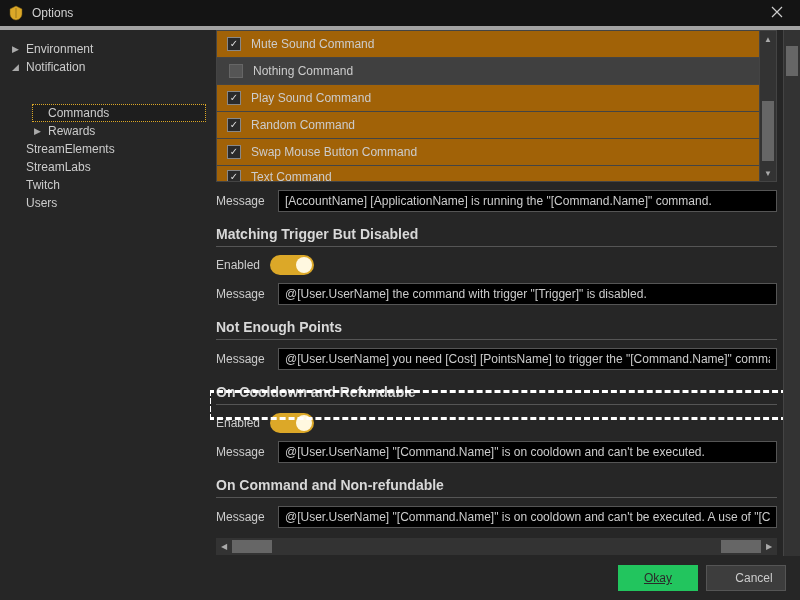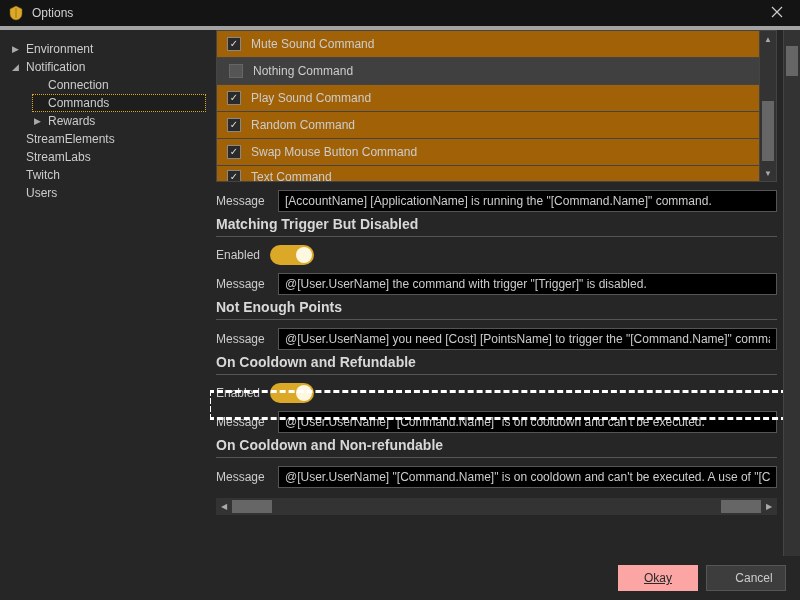--- a/index.html
+++ b/index.html
@@ -10,50 +10,50 @@
   .titlebar .title { flex: 1; color: #d0d0d0; }
   .titlebar .close { width: 30px; text-align: center; color: #d0d0d0; cursor: pointer; font-size:14px;}
   .body { flex: 1; display: flex; min-height: 0; }
   .sidebar { width: 210px; padding: 10px 4px 10px 10px; background: #262626; }
   .tree { list-style: none; }
   .tree li { line-height: 18px; white-space: nowrap; color: #ccc; }
   .tree .row { display:flex; align-items:center; gap:4px; padding:0 2px; cursor:pointer;}
   .tree .arrow { width:10px; display:inline-block; font-size:9px; color:#aaa;}
   .tree .arrow.blank { visibility:hidden;}
   .tree .children { list-style:none; padding-left: 22px; }
-  .tree .selected { outline: 1px dotted #dca828; outline-offset: -1px; background: rgba(0,0,0,0.2);}
+  .tree .selected { outline: 1px dotted #dca828; outline-offset: -1px; background: rgba(0,0,0,0.2); margin-top: 28px;}
   .content { flex:1; display:flex; position:relative; min-width:0;}
   .content-inner { flex:1; padding: 0 6px 6px 6px; overflow:hidden; position:relative;}
   .outer-scroll { width:17px; background:#333; display:flex; flex-direction:column; border-left:1px solid #444;}
   .outer-scroll .track{flex:1; position:relative;}
   .outer-scroll .thumb{position:absolute; left:2px; right:2px; top:0; height:30px; background:#666;}
   .outer-scroll .btn{height:16px; display:flex; align-items:center; justify-content:center; color:#aaa; font-size:8px;}
   .cmd-list { border:1px solid #444; background:#a16207;}
   .cmd-item { display:flex; align-items:center; gap:10px; padding:6px 10px; border-top:1px solid #444;}
   .cmd-item:first-child{border-top:none;}
   .cmd-item.sel { background:#404040;padding-left:12px; }
   .chk { width:14px; height:14px; border:1px solid #888; display:flex; align-items:center; justify-content:center; background:#2a2a2a;}
   .chk.on::after{content:"✓"; font-size:10px; color:#ddd; line-height:1;}
   .chk.off{background:#555; border-color:#666;}
   .message-row { display:flex; align-items:center; gap:8px; margin-top:8px;}
   .message-row .lbl { width:54px; color:#ccc;}
   .message-row input { flex:1; height:22px; background:#000000; border:1px solid #555; color:#ccc; padding:0 6px; font-family:inherit; font-size:12px;}
-  .section-title { color:#d8d8d8; font-weight:600; font-size:14px; margin-top:4px;}
+  .section-title { color:#d8d8d8; font-weight:600; font-size:14px; margin-top:14px;}
   .divider{border:none; border-top:1px solid #555; margin-top:4px; margin-bottom:8px;}
   .enabled-row { display:flex; align-items:center; gap:10px; margin-top:2px;}
   .toggle { width:44px; height:20px; border-radius:10px; background:#dca828; position:relative; cursor:pointer;}
   .toggle .knob{position:absolute; right:2px; top:2px; width:16px; height:16px; border-radius:50%; background:#fff8e0;}
   .highlight { position:absolute; border:3px dashed #fff; pointer-events:none;}
   .hscroll { height:17px; background:#333; display:flex; align-items:center; margin-top:10px;}
   .hscroll .hbtn{width:16px; text-align:center; color:#aaa; font-size:8px;}
   .hscroll .htrack{flex:1; height:100%; position:relative;}
   .hscroll .hthumb{position:absolute; top:2px; bottom:2px; width:40px; background:#666;}
   .footer { height:44px; display:flex; justify-content:flex-end; align-items:center; gap:8px; padding:0 14px; background:#262626; }
   .btn { width:80px; height:26px; display:flex; align-items:center; justify-content:center; cursor:pointer; }
-  .btn.primary { background:#fca5a5; color:#2a2a2a;text-decoration:underline; }
+  .btn.primary { background:#22c55e; color:#2a2a2a;text-decoration:underline; }
   .btn.secondary { background:#3d3d3d; color:#ccc; border:1px solid #555;padding-left:16px;}
 </style>
 </head>
 <body>
 
 <div class="window">
 
   <div class="titlebar">
     <span class="app-icon">
       <svg width="16" height="16" viewBox="0 0 16 16">
@@ -79,26 +79,20 @@
               <span>Environment</span>
             </div>
           </li>
         <li>
           <div class="row">
               <span class="arrow">◢</span>
               <span>Notification</span>
             </div>
           <ul class="children">
             <li>
-                <div class="row">
-                  <span class="arrow blank">▶</span>
-                  <span>Connection</span>
-                </div>
-              </li>
-            <li>
                 <div class="row selected">
                   <span class="arrow blank">▶</span>
                   <span>Commands</span>
                 </div>
               </li>
             <li>
                 <div class="row">
                   <span class="arrow">▶</span>
                   <span>Rewards</span>
                 </div>
@@ -202,21 +196,21 @@
           <span>Enabled</span>
           <div class="toggle">
               <div class="knob"></div>
             </div>
         </div>
         <div class="message-row">
           <span class="lbl">Message</span>
           <input type="text" value="@[User.UserName] &quot;[Command.Name]&quot; is on cooldown and can't be executed." style="">
         </div>
 
-        <div class="section-title">On Cooldown and Non-refundable</div>
+        <div class="section-title">On Command and Non-refundable</div>
         <hr class="divider">
         <div class="message-row">
           <span class="lbl">Message</span>
           <input type="text" value="@[User.UserName] &quot;[Command.Name]&quot; is on cooldown and can't be executed. A use of &quot;[Command.N" style="">
         </div>
 
         <div class="hscroll">
           <div class="hbtn">◀</div>
           <div class="htrack">
               <div class="hthumb" style="left:0;"></div>

